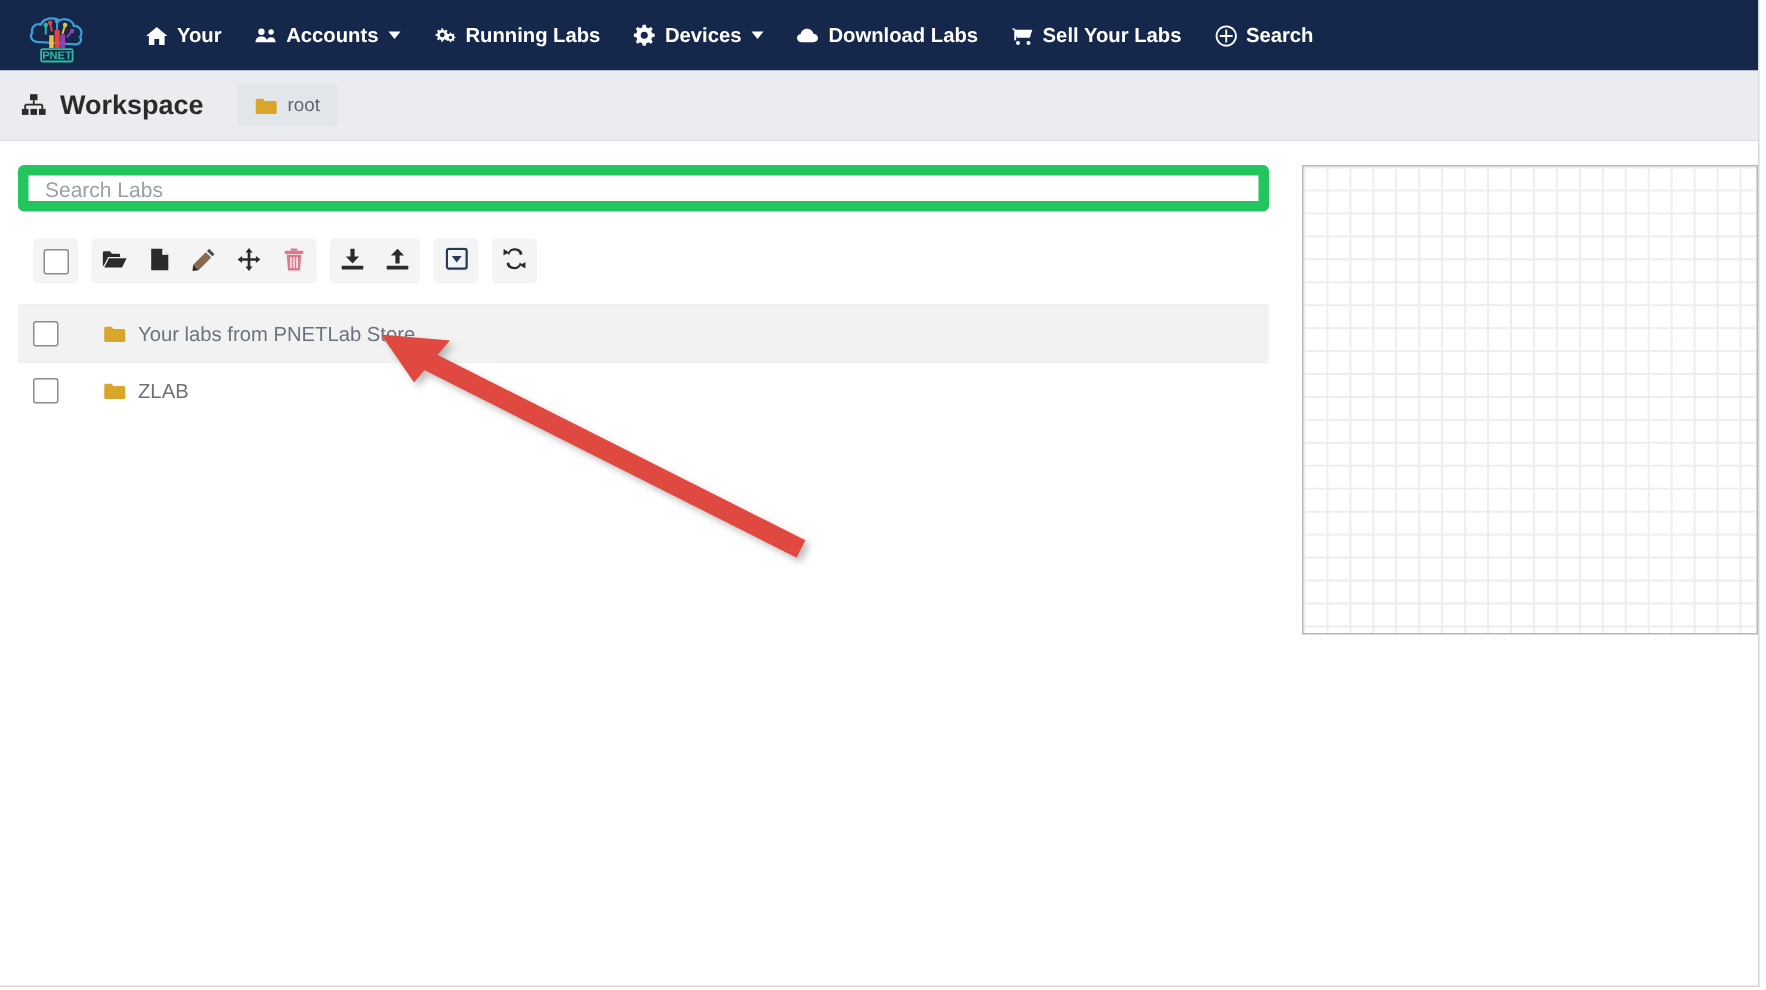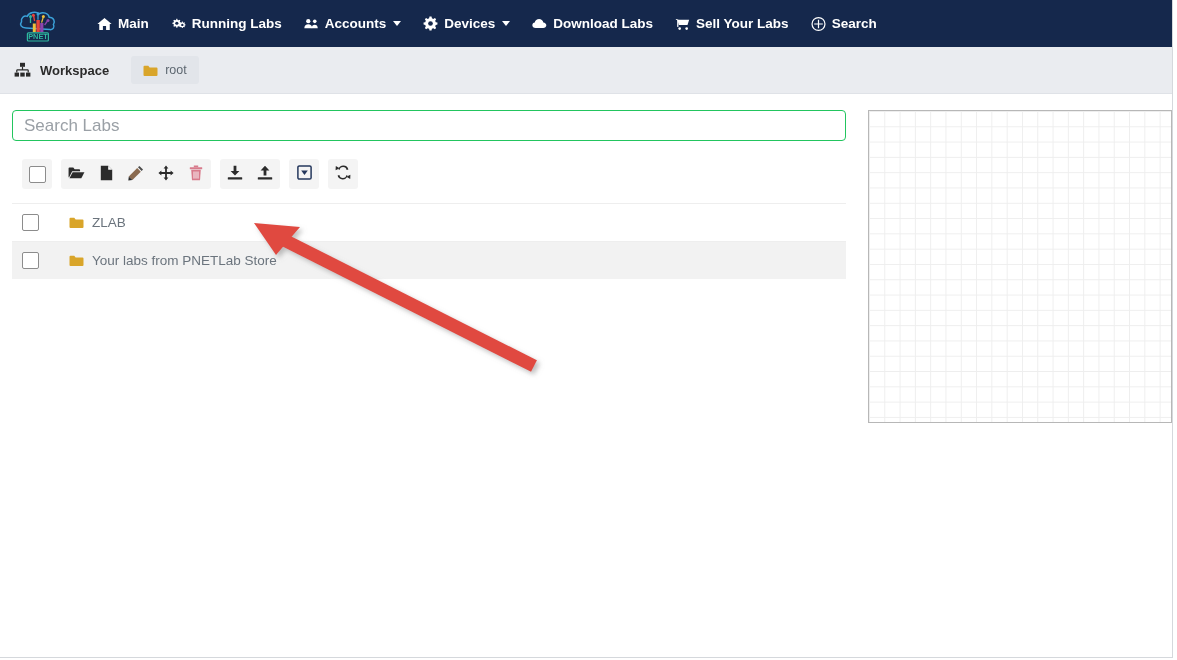--- a/index.html
+++ b/index.html
@@ -67,21 +67,21 @@
   .crumb-bar {
     height: 47px;
     background: #eaecf0;
     border-bottom: 1px solid #dfe2e7;
     display: flex;
     align-items: center;
     padding: 0 14px;
   }
   .crumb-title {
     display: flex; align-items: center;
-    font-size: 13px;
+    font-size: 18px;
     font-weight: bold;
     color: #2b2b2b;
   }
   .crumb-title .ico { margin-right: 9px; display: inline-flex; }
   .crumb-chip {
     margin-left: 22px;
     display: flex; align-items: flex-end;
     background: #e2e5ea;
     border-radius: 3px;
     padding: 7px 12px;
@@ -104,24 +104,24 @@
   }
   .right-col {
     flex: 1 1 auto;
     padding: 16px 0 0 10px;
   }
 
   
   .search-input {
     width: 100%;
     height: 31px;
-    border: 1px solid #22c55e;
+    border: 7px solid #22c55e;
     border-radius: 4px;
     padding: 4px 11px;
-    font-size: 17px;
+    font-size: 14px;
     color: #495057;
     font-family: "Liberation Sans", sans-serif;
     background: #fff;
     outline: none;
   }
   .search-input::placeholder { color: #9aa0a6; }
 
   
   .toolbar {
     display: flex;
@@ -247,46 +247,46 @@
     </div>
 
     <div class="nav-items">
 
       <a class="nav-item">
         <span class="ico">
           <svg width="15" height="14" viewBox="0 0 16 14">
               <path d="M8 0.6 L15.6 7 L13.6 7 L13.6 13.4 L9.7 13.4 L9.7 9.2 L6.3 9.2 L6.3 13.4 L2.4 13.4 L2.4 7 L0.4 7 Z" fill="#fff"></path>
             </svg>
         </span>
-        <span>Main</span>
+        <span>Your</span>
+      </a>
+
+      <a class="nav-item">
+        <span class="ico">
+          <svg width="17" height="13" viewBox="0 0 19 14">
+            <circle cx="5.4" cy="4" r="2.7" fill="#fff"></circle>
+            <path d="M0.4 13 C0.4 9.6 2.6 8 5.4 8 C8.2 8 10.4 9.6 10.4 13 Z" fill="#fff"></path>
+            <circle cx="13.6" cy="4.3" r="2.3" fill="#fff"></circle>
+            <path d="M9.8 13 C9.8 10 11.4 8.6 13.6 8.6 C15.8 8.6 17.4 10 17.4 13 Z" fill="#fff"></path>
+          </svg>
+        </span>
+        <span>Accounts</span>
+        <span class="caret"></span>
       </a>
 
       <a class="nav-item">
         <span class="ico">
           <svg width="16" height="14" viewBox="0 0 18 15">
             <path d="M6.4 1.2 L7.6 1.2 L7.9 2.6 L9.1 3.1 L10.3 2.4 L11.2 3.3 L10.5 4.5 L11 5.7 L12.4 6 L12.4 7.2 L11 7.5 L10.5 8.7 L11.2 9.9 L10.3 10.8 L9.1 10.1 L7.9 10.6 L7.6 12 L6.4 12 L6.1 10.6 L4.9 10.1 L3.7 10.8 L2.8 9.9 L3.5 8.7 L3 7.5 L1.6 7.2 L1.6 6 L3 5.7 L3.5 4.5 L2.8 3.3 L3.7 2.4 L4.9 3.1 L6.1 2.6 Z" fill="#fff"></path>
             <circle cx="7" cy="6.6" r="1.9" fill="#15284c"></circle>
             <path d="M13.6 8.6 L14.6 8.6 L14.8 9.6 L15.7 10 L16.6 9.5 L17.2 10.2 L16.7 11 L17 11.9 L18 12.1 L18 13 L17 13.2 L16.7 14.1 L17.2 14.9 L16.6 15.5 L15.7 15.1 L14.8 15.5 L14.6 16.4 L13.6 16.4 L13.4 15.5 L12.5 15.1 L11.6 15.5 L11 14.9 L11.5 14.1 L11.2 13.2 L10.2 13 L10.2 12.1 L11.2 11.9 L11.5 11 L11 10.2 L11.6 9.5 L12.5 10 L13.4 9.6 Z" fill="#fff" transform="translate(-0.5,-4)"></path>
             <circle cx="13.6" cy="8.6" r="1.4" fill="#15284c"></circle>
           </svg>
         </span>
         <span>Running Labs</span>
-      </a>
-
-      <a class="nav-item">
-        <span class="ico">
-          <svg width="17" height="13" viewBox="0 0 19 14">
-            <circle cx="5.4" cy="4" r="2.7" fill="#fff"></circle>
-            <path d="M0.4 13 C0.4 9.6 2.6 8 5.4 8 C8.2 8 10.4 9.6 10.4 13 Z" fill="#fff"></path>
-            <circle cx="13.6" cy="4.3" r="2.3" fill="#fff"></circle>
-            <path d="M9.8 13 C9.8 10 11.4 8.6 13.6 8.6 C15.8 8.6 17.4 10 17.4 13 Z" fill="#fff"></path>
-          </svg>
-        </span>
-        <span>Accounts</span>
-        <span class="caret"></span>
       </a>
 
       <a class="nav-item">
         <span class="ico">
           <svg width="15" height="15" viewBox="0 0 16 16">
             <path d="M6.9 0.6 L9.1 0.6 L9.5 2.5 L11 3.1 L12.7 2.1 L14 3.4 L13 5.1 L13.6 6.6 L15.4 7 L15.4 9.1 L13.6 9.5 L13 11 L14 12.7 L12.7 14 L11 13 L9.5 13.6 L9.1 15.4 L6.9 15.4 L6.5 13.6 L5 13 L3.3 14 L2 12.7 L3 11 L2.4 9.5 L0.6 9.1 L0.6 7 L2.4 6.6 L3 5.1 L2 3.4 L3.3 2.1 L5 3.1 L6.5 2.5 Z" fill="#fff"></path>
             <circle cx="8" cy="8" r="2.5" fill="#15284c"></circle>
           </svg>
         </span>
         <span>Devices</span>
@@ -450,38 +450,38 @@
                 <path d="M15.2 14 L11.4 11.7 L15.4 9.8 Z" fill="#2b2b2b"></path>
               </svg>
             </span>
           </button>
         </div>
 
       </div>
 
       <div class="lab-list">
 
+        <div class="lab-row hovered">
+          <input class="row-check" type="checkbox" style="">
+          <span class="row-ico">
+            <svg width="15" height="12" viewBox="0 0 15 12">
+              <path d="M0.5 1.8 A1 1 0 0 1 1.5 0.8 L5.3 0.8 L6.6 2.4 L13.5 2.4 A1 1 0 0 1 14.5 3.4 L14.5 10 A1 1 0 0 1 13.5 11 L1.5 11 A1 1 0 0 1 0.5 10 Z" fill="#d9a52a"></path>
+            </svg>
+          </span>
+          <span class="row-label">Your labs from PNETLab Store</span>
+        </div>
+
         <div class="lab-row">
           <input class="row-check" type="checkbox" style="">
           <span class="row-ico">
             <svg width="15" height="12" viewBox="0 0 15 12">
               <path d="M0.5 1.8 A1 1 0 0 1 1.5 0.8 L5.3 0.8 L6.6 2.4 L13.5 2.4 A1 1 0 0 1 14.5 3.4 L14.5 10 A1 1 0 0 1 13.5 11 L1.5 11 A1 1 0 0 1 0.5 10 Z" fill="#d9a52a"></path>
             </svg>
           </span>
           <span class="row-label">ZLAB</span>
-        </div>
-
-        <div class="lab-row hovered">
-          <input class="row-check" type="checkbox" style="">
-          <span class="row-ico">
-            <svg width="15" height="12" viewBox="0 0 15 12">
-              <path d="M0.5 1.8 A1 1 0 0 1 1.5 0.8 L5.3 0.8 L6.6 2.4 L13.5 2.4 A1 1 0 0 1 14.5 3.4 L14.5 10 A1 1 0 0 1 13.5 11 L1.5 11 A1 1 0 0 1 0.5 10 Z" fill="#d9a52a"></path>
-            </svg>
-          </span>
-          <span class="row-label">Your labs from PNETLab Store</span>
         </div>
 
       </div>
     </div>
 
     <div class="right-col">
       <div class="preview-canvas"></div>
     </div>
 
   </div>

